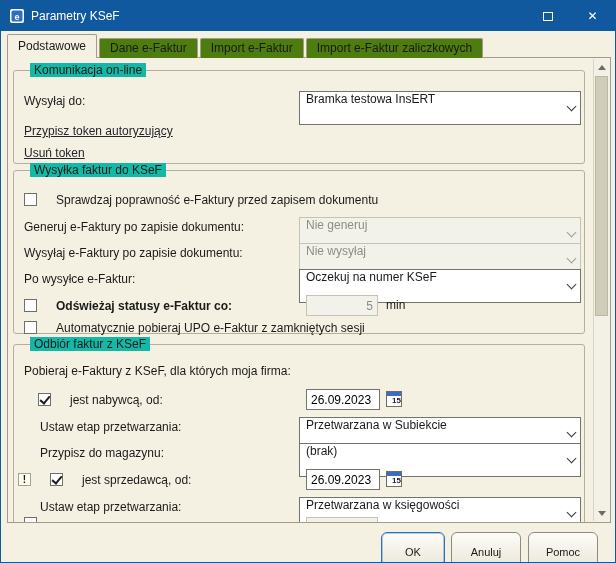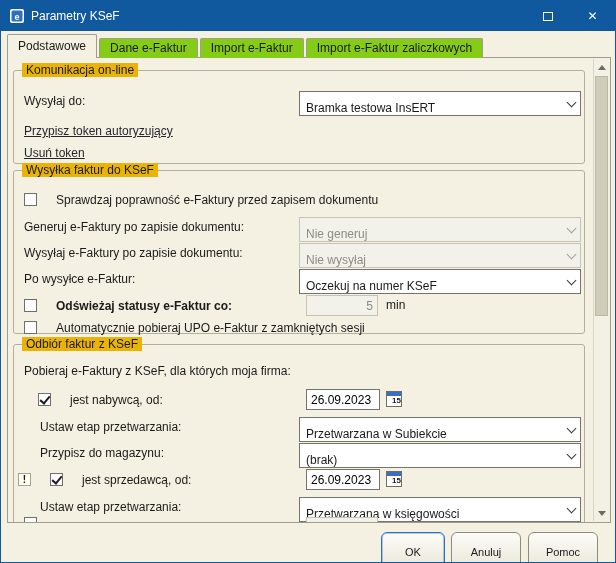--- a/index.html
+++ b/index.html
@@ -26,52 +26,52 @@
   .close-glyph { font-size: 12px; line-height: 12px; }
 
   
   .tabs {
     position: absolute; top: 34px; left: 6px; height: 23px;
     display: flex; align-items: flex-end; z-index: 3;
   }
   .tab {
     height: 20px; line-height: 19px; padding: 0 10px; margin-right: 2px;
     border: 1px solid #a19d8a; border-bottom: none; border-radius: 2px 2px 0 0;
-    background: #84cc16; white-space: nowrap; cursor: default;
+    background: #4d7c0f; white-space: nowrap; cursor: default;
   }
   .tab.active {
     height: 24px; line-height: 23px; background: #f5f1e2; z-index: 4; position: relative;
   }
 
   
   .tabpage {
     position: absolute; left: 6px; top: 56px; width: 604px; height: 466px;
     border: 1px solid #a19d8a; background: #f5f1e2; overflow: hidden;
   }
 
   
   .group {
     position: absolute; left: 5px; width: 572px;
     border: 1px solid #b3af9c; border-radius: 3px;
   }
   .group-title {
-    position: absolute; top: -8px; left: 8px; background: #eab308;
+    position: absolute; top: -8px; left: 16px; background: #14b8a6;
     padding: 0 4px; white-space: nowrap;
   }
   .g1 { top: 12px;  height: 94px;  }
   .g2 { top: 112px; height: 164px; }
   .g3 { top: 286px; height: 252px; }
 
   .row { position: absolute; height: 21px; line-height: 21px; white-space: nowrap; }
   .cbrow { position: absolute; height: 21px; display: flex; align-items: center; gap: 19px; white-space: nowrap; }
 
   
   .combo {
-    position: absolute; left: 285px; width: 282px; height: 25px;
-    background: #fff; border: 1px solid #75746a; display: flex; align-items: flex-end;
+    position: absolute; left: 285px; width: 282px; height: 34px;
+    background: #fff; border: 1px solid #75746a; display: flex; align-items: flex-start;
   }
   .combo-text { flex: 1; padding: 0 6px; overflow: hidden; white-space: nowrap; }
   .combo-arrow { width: 18px; height: 100%; display: flex; align-items: center; justify-content: center; }
   .combo-arrow::after {
     content: ""; width: 6px; height: 6px; margin-top: -3px;
     border-right: 1.5px solid #3a3a35; border-bottom: 1.5px solid #3a3a35; transform: rotate(45deg);
   }
   .combo.disabled { background: #f2f1ea; border-color: #c6c3b4; color: #8e8d85; }
   .combo.disabled .combo-arrow::after { border-color: #a09f93; }
 

